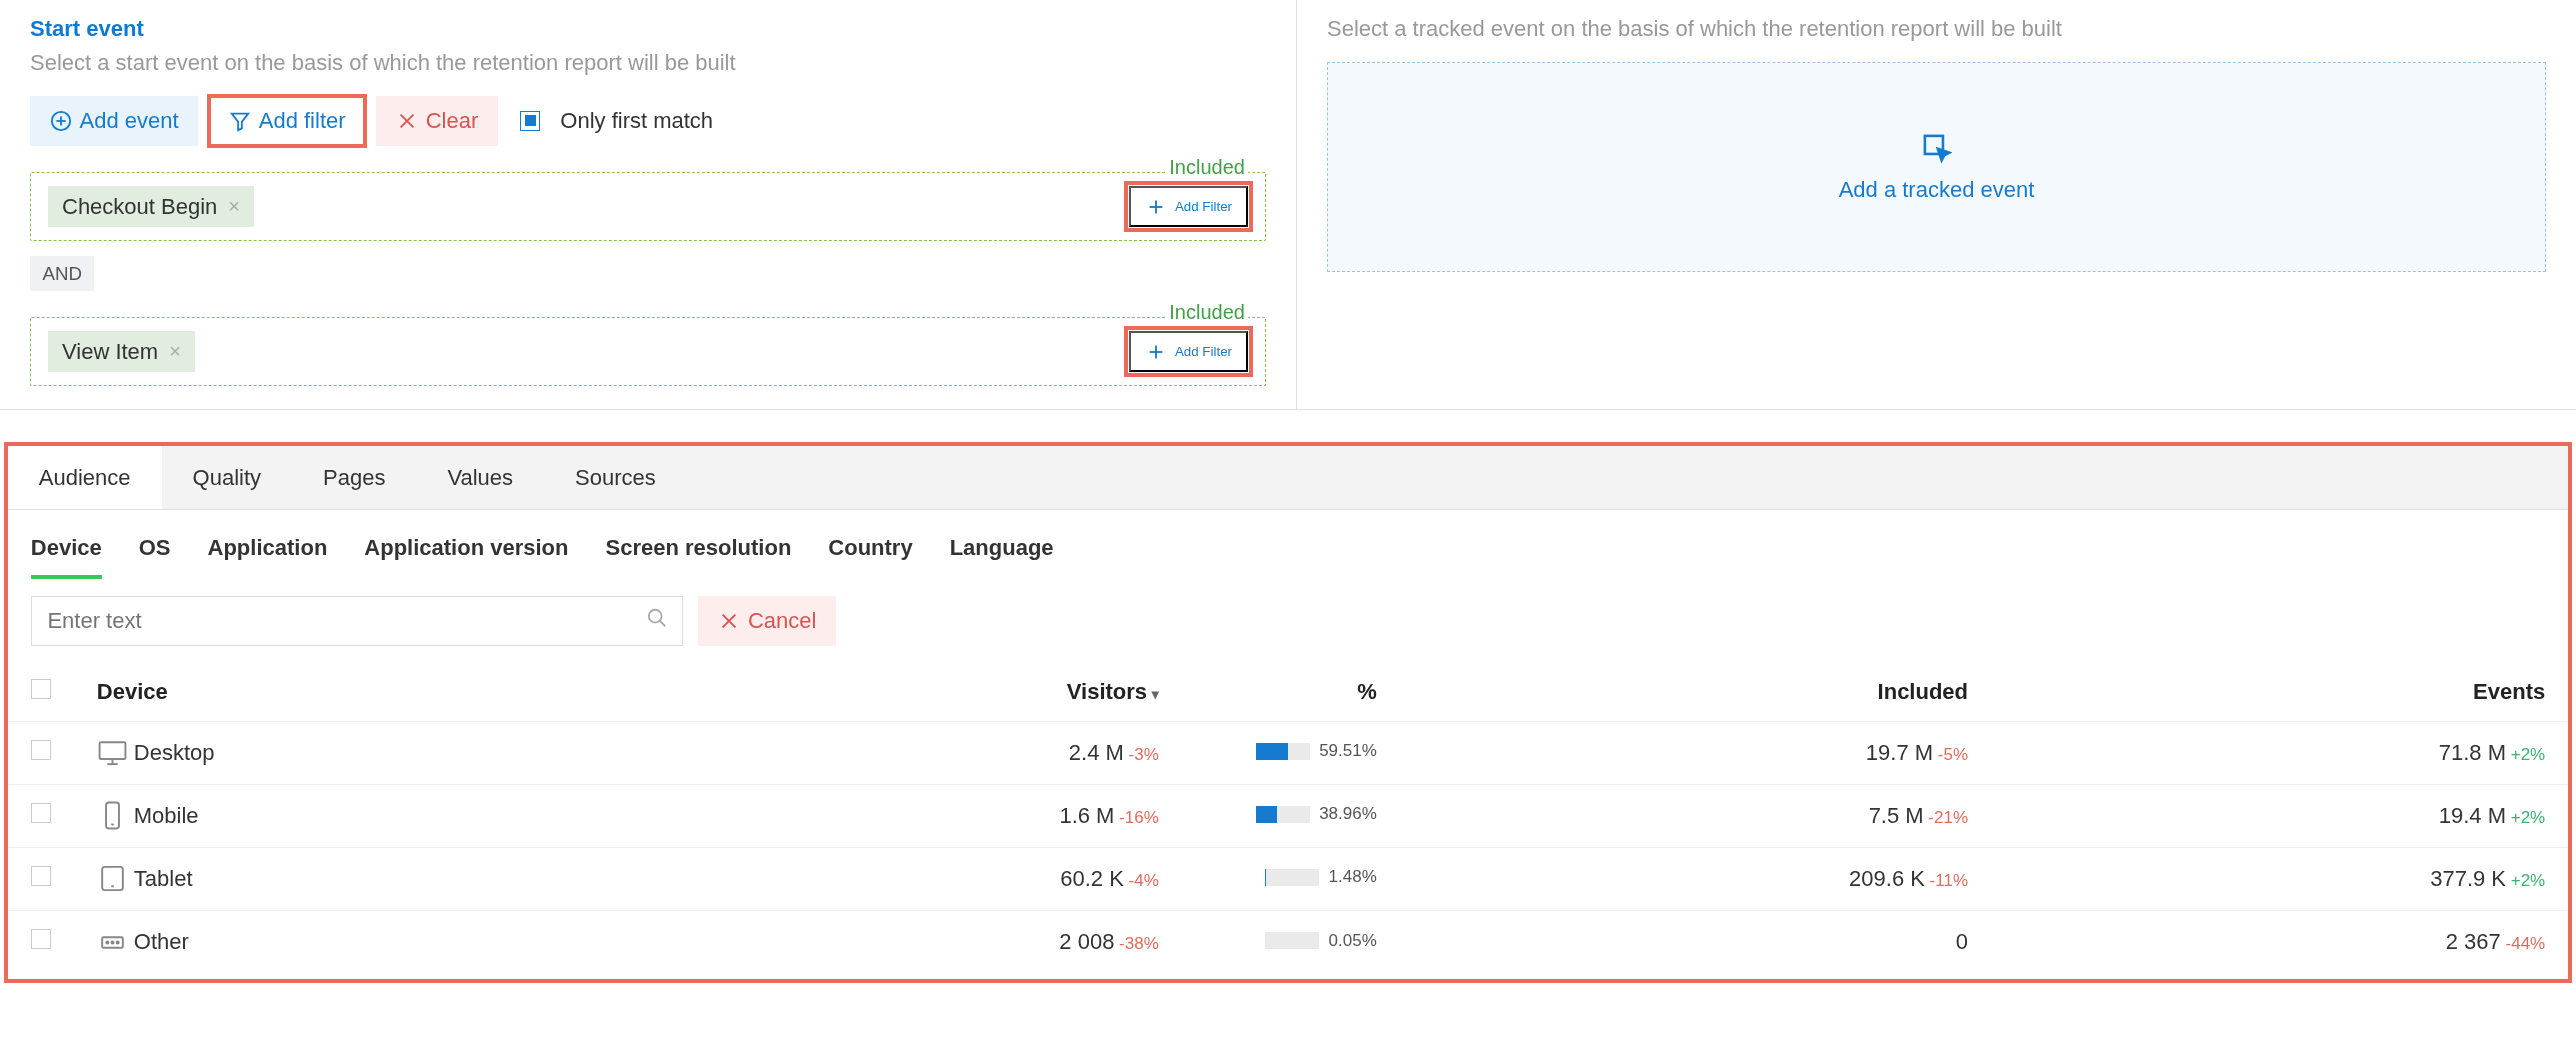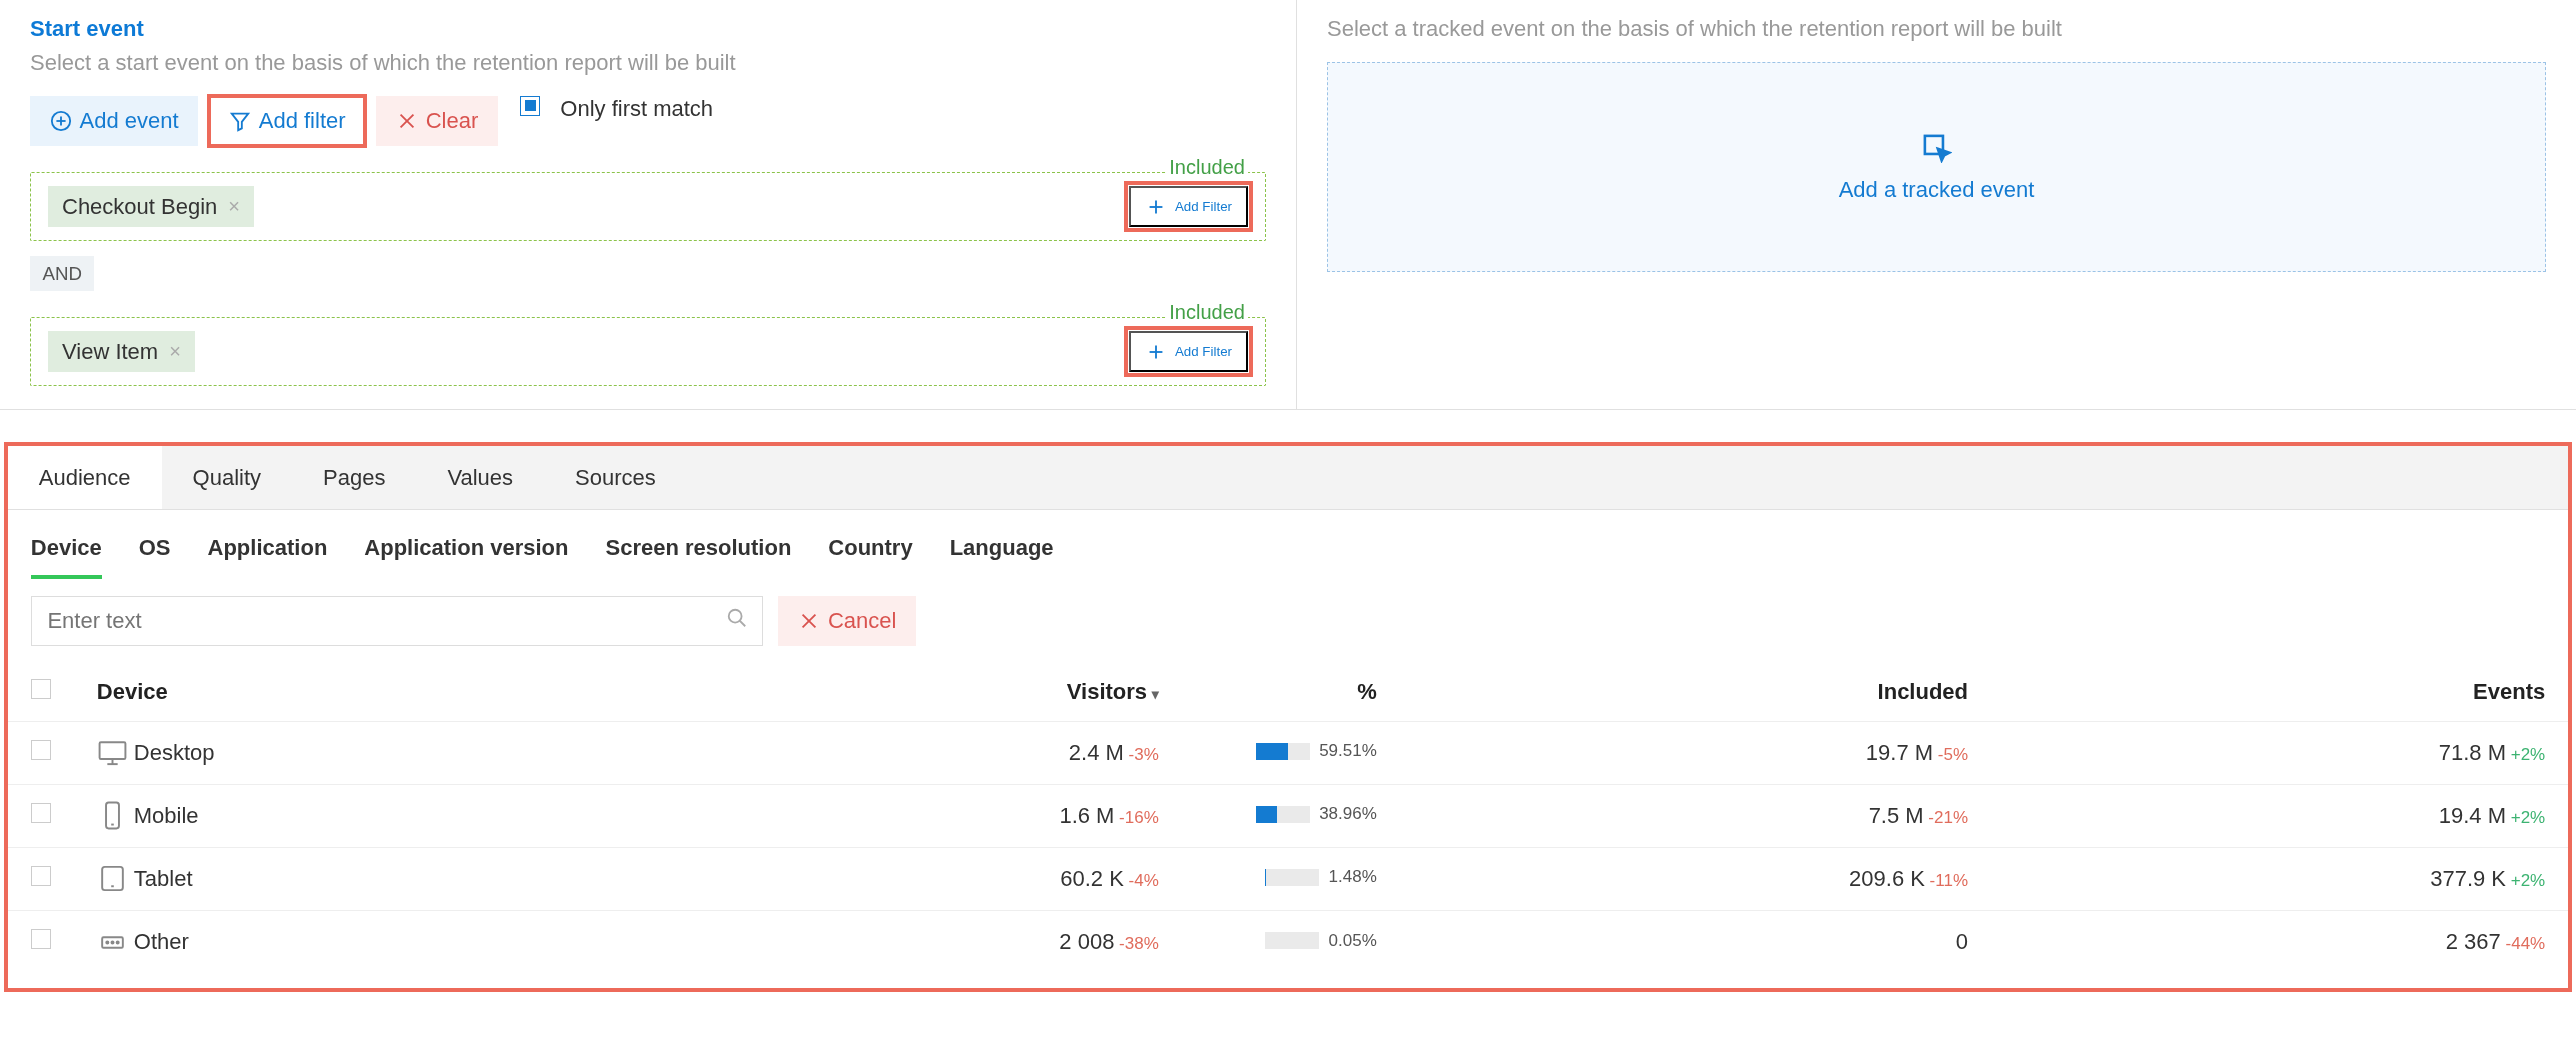--- a/index.html
+++ b/index.html
@@ -7,21 +7,21 @@
 .wrapper { width: 2576px; height: 1064px; position: relative; }
 
 .top-panels { display: flex; border-bottom: 0.8px solid #e0e0e0; }
 .panel { padding: 16px 30px 23px 30px; }
 .panel.left { flex: 0 0 1297px; border-right: 0.8px solid #e0e0e0; }
 .panel.right { flex: 1; }
 
 .panel-title { color: #0d7ad6; font-size: 22px; font-weight: 600; margin-bottom: 7.8px; }
 .panel-subtitle { color: #999; font-size: 22px; margin-bottom: 20px; }
 
-.action-row { display: flex; gap: 11px; }
+.action-row { display: flex; align-items: center; gap: 11px; }
 .btn { display: inline-flex; align-items: center; gap: 7.8px; padding: 11px 18.7px; font-size: 22px; cursor: pointer; border: 0.8px solid transparent; background: #fff; }
 .btn-addevent { background: #e9f3fc; color: #147bd1; }
 .btn-addfilter { background: #fff; color: #147bd1; border: 0.8px solid #ddd; }
 .btn-clear { background: #fdeeed; color: #d9534f; }
 .btn-cancel { background: #fdeeed; color: #d9534f; padding: 11px 18.7px; }
 
 .highlight-red { outline: 4.7px solid #ed6a5a; outline-offset: -2.3px; }
 .icon { width: 22px; height: 22px; display: inline-block; }
 .checkbox-firstmatch { width: 20px; height: 20px; border: 1.6px solid #147bd1; display:inline-flex; align-items:center; justify-content:center; margin-left:11px; margin-right:9.3px; }
 .checkbox-firstmatch::after { content:""; width:11px; height:11px; background:#147bd1; }
@@ -29,32 +29,32 @@
 .event-block { border: 1.6px dashed #8bc34a; border-radius: 1.6px; position: relative; padding: 12.5px 17px; margin-top: 26.5px; display:flex; align-items:center; justify-content:space-between; }
 .event-block .label-included { position:absolute; top:-17px; right:17px; color:#43a047; font-size:20px; background:#fff; padding:0 3.1px; }
 .event-chip { background:#e0eddf; padding:7.8px 14px; display:inline-flex; align-items:center; gap:11px; color:#333; }
 .event-chip .x { color:#aaa; font-size:20px; cursor:pointer; }
 .btn-addrowfilter { color:#147bd1; background:#fff; padding:7.8px 14px; display:inline-flex; align-items:center; gap:7.8px; }
 .btn-addrowfilter-outline { outline:4.7px solid #ed6a5a; outline-offset:1.6px; }
 .and-pill { display:inline-block; background:#eef2f5; color:#555; padding:6.2px 12.5px; font-size:18.7px; margin-top:15.6px; }
 
 .tracked-drop { border:1.6px dashed #9cc3e6; background:#f4f9fe; height:210px; display:flex; flex-direction:column; align-items:center; justify-content:center; gap:14px; color:#147bd1; cursor:pointer; }
 
-.bottom-highlight { margin: 36px 7.8px 7.8px 7.8px; outline:4.7px solid #ed6a5a; padding-bottom:15px; }
+.bottom-highlight { margin: 36px 7.8px 7.8px 7.8px; outline:4.7px solid #ed6a5a; padding-bottom:6px; }
 
 .main-tabs { display:flex; border-bottom:0.8px solid #e0e0e0; background:#f3f3f3; }
 .main-tab { padding:18.7px 31px; color:#333; cursor:pointer; }
 .main-tab.active { background:#fff; }
 
 .sub-tabs { display:flex; gap:37px; padding:25px 23px 0 23px; }
 .sub-tab { padding-bottom:14px; color:#333; cursor:pointer; font-weight:600; }
 .sub-tab.active { border-bottom:4.7px solid #34c759; }
 
 .filter-row { display:flex; align-items:center; gap:15.6px; padding:17px 23px; }
-.search-box { display:flex; align-items:center; border:0.8px solid #ddd; width:732px; }
+.search-box { display:flex; align-items:center; border:0.8px solid #ddd; width:652px; }
 .search-box input { flex:1; border:none; padding:11px 15.6px; font-size:22px; outline:none; }
 .search-box .mag { padding:0 14px; color:#aaa; }
 
 .table { width:100%; border-collapse:collapse; }
 .table th, .table td { text-align:left; padding:15.6px 23px; border-top:0.8px solid #eee; font-size:22px; }
 .table thead th { color:#222; font-weight:600; border-top:none; border-bottom:0.8px solid #eee; }
 .table thead tr { background:#fff; }
 .chk { width:20px; height:20px; border:1.6px solid #ccc; display:inline-block; background:#fff; }
 .col-dev { display:flex; align-items:center; gap:6px; }
 .dev-icon { width:31px; height:31px; display:inline-flex; align-items:center; justify-content:center; }

